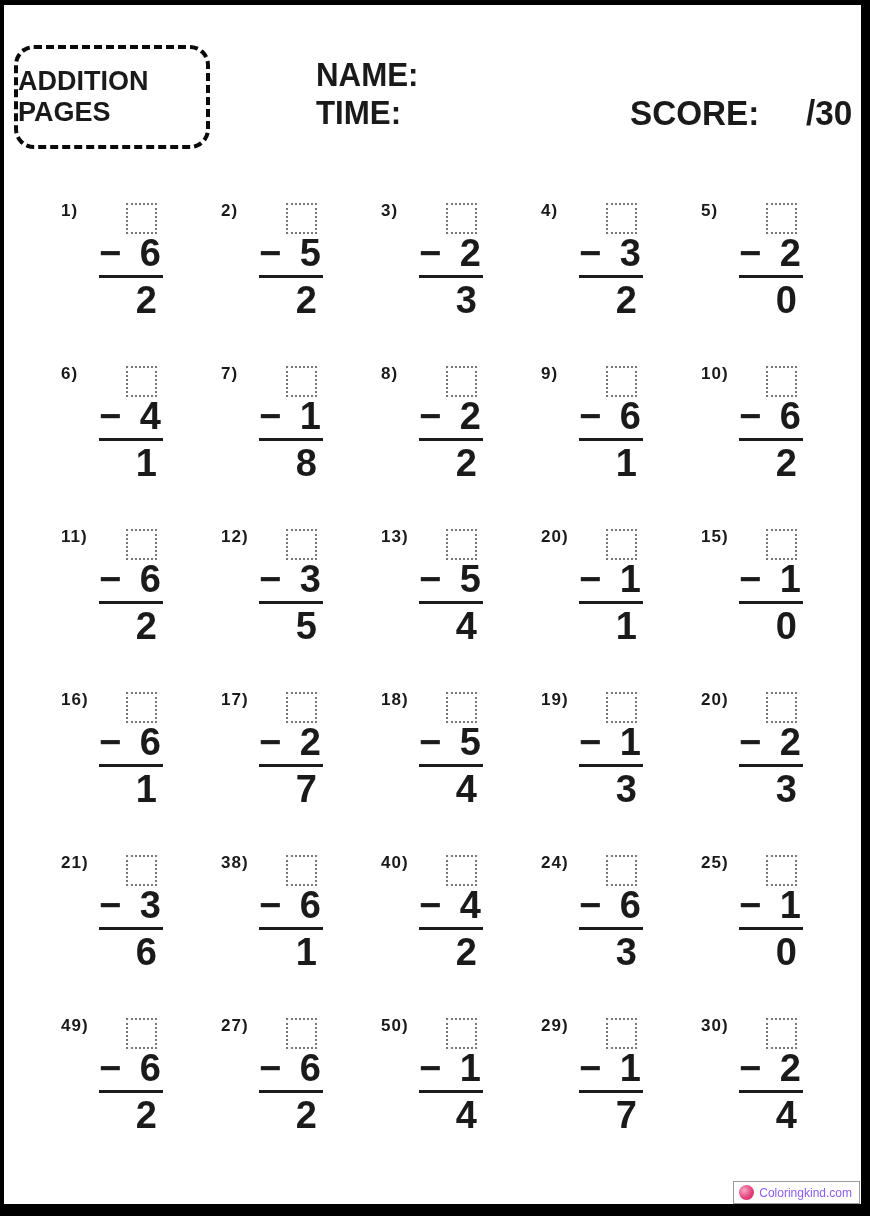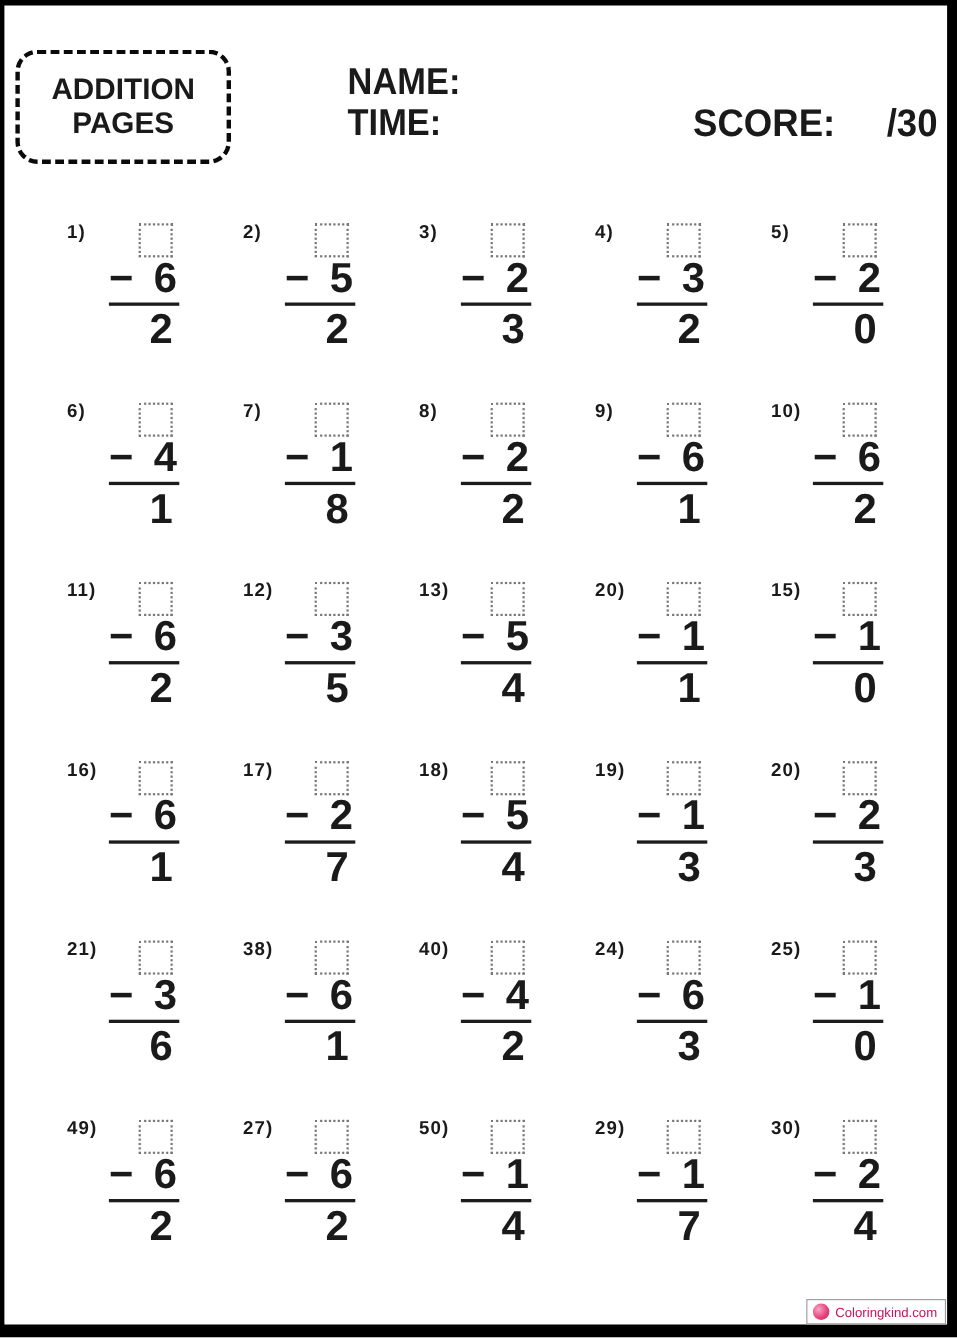--- a/index.html
+++ b/index.html
@@ -12,21 +12,21 @@
     border-width:5px 9px 12px 4px;
     overflow:hidden;
     font-family:"Liberation Sans",sans-serif;
     color:#1a1a1a;
   }
   
   .badge{
     position:absolute;left:10px;top:40px;
     width:188px;height:96px;
     border:4px dashed #0a0a0a;border-radius:20px;
-    display:flex;flex-direction:column;align-items:center;justify-content:center;
+    display:flex;flex-direction:column;justify-content:center;
     font-weight:bold;font-size:27px;line-height:31px;letter-spacing:0px;
   }
   .nametime{
     position:absolute;left:312px;top:50px;
     font-weight:bold;font-size:34px;line-height:38px;
     transform:scaleX(0.92);transform-origin:left top;
   }
   .scorewrap{
     position:absolute;left:626px;top:88px;width:234px;
     display:flex;justify-content:space-between;
@@ -69,21 +69,21 @@
     position:absolute;right:1px;bottom:0px;z-index:5;
     background:#fff;border:1px solid #999;
     display:flex;align-items:center;gap:5px;
     padding:3px 7px 3px 5px;
   }
   .flogo{
     width:15px;height:15px;border-radius:50%;
     background:radial-gradient(circle at 35% 35%, #f6a8c5 0%, #e8427c 55%, #c22560 100%);
     display:inline-block;
   }
-  .ftext{font-size:12px;color:#be185d;}
+  .ftext{font-size:12px;color:#8b5cf6;}
 </style>
 </head>
 <body>
 
 <div class="page">
 
   <div class="badge">
     <span>ADDITION</span>
     <span>PAGES</span>
   </div>

